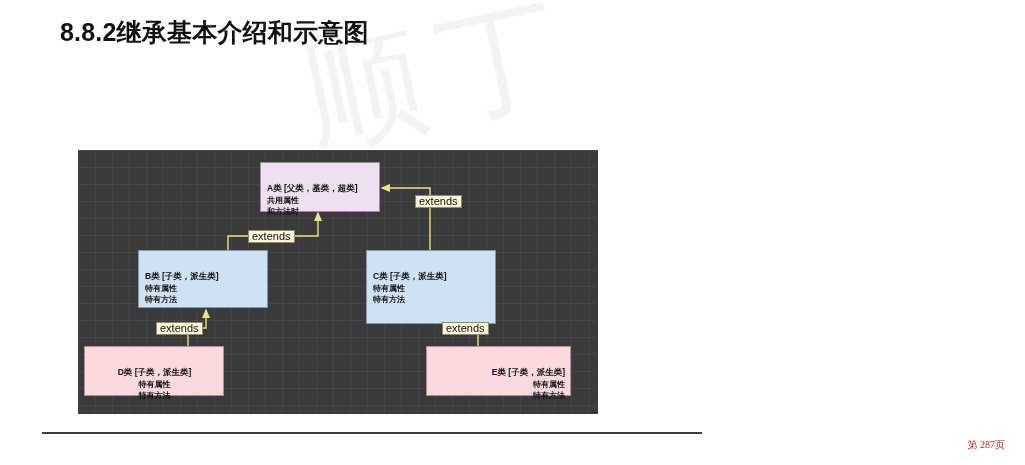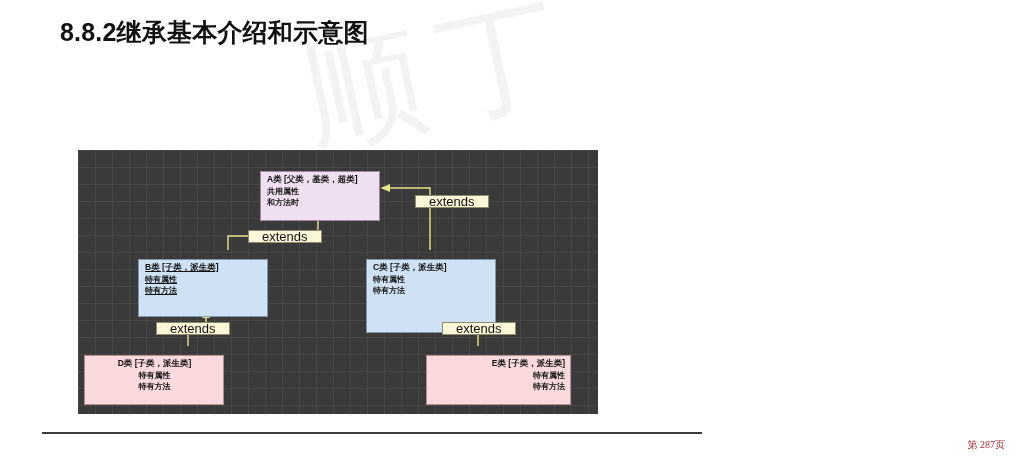--- a/index.html
+++ b/index.html
@@ -77,23 +77,22 @@
     overflow: hidden;
   }
 
   .node {
     position: absolute;
     border: 1px solid #7b7b7b;
     font-family: "Liberation Sans", sans-serif;
     font-size: 8.5px;
     line-height: 11px;
     color: #111;
-    padding: 2px 5px 4px 6px;
+    padding: 20px 5px 4px 6px;
     box-sizing: border-box;
-    margin-top: 9px;
   }
   .node .title {
     font-weight: bold;
     margin-bottom: 1px;
     display: block;
     font-size: 8.5px;
   }
   .node .line {
     display: block;
     font-weight: bold;
@@ -108,21 +107,20 @@
     background: #efdff0;
     border-color: #9c8aa0;
   }
   .node-b {
     left: 60px;
     top: 100px;
     width: 130px;
     height: 58px;
     background: #cfe2f3;
     border-color: #7f98ad;
-    text-decoration: underline;
   }
   .node-c {
     left: 288px;
     top: 100px;
     width: 130px;
     height: 74px;
     background: #cfe2f3;
     border-color: #7f98ad;
   }
   .node-d {
@@ -142,24 +140,24 @@
     background: #fadadd;
     border-color: #b78d94;
     text-align: right;
   }
 
   .edge-label {
     position: absolute;
     background: #fbf6d8;
     border: 1px solid #8d8a6e;
     font-family: "Liberation Sans", sans-serif;
-    font-size: 13px;
+    font-size: 11px;
     line-height: 11px;
     color: #111;
-    padding: 0px 13px;
+    padding: 0px 3px;
     white-space: nowrap;
   }
   .lbl-b { left: 170px; top: 80px; }
   .lbl-c { left: 337px; top: 45px; }
   .lbl-d { left: 78px; top: 172px; }
   .lbl-e { left: 364px; top: 172px; }
 
   .diagram svg {
     position: absolute;
     left: 0;

